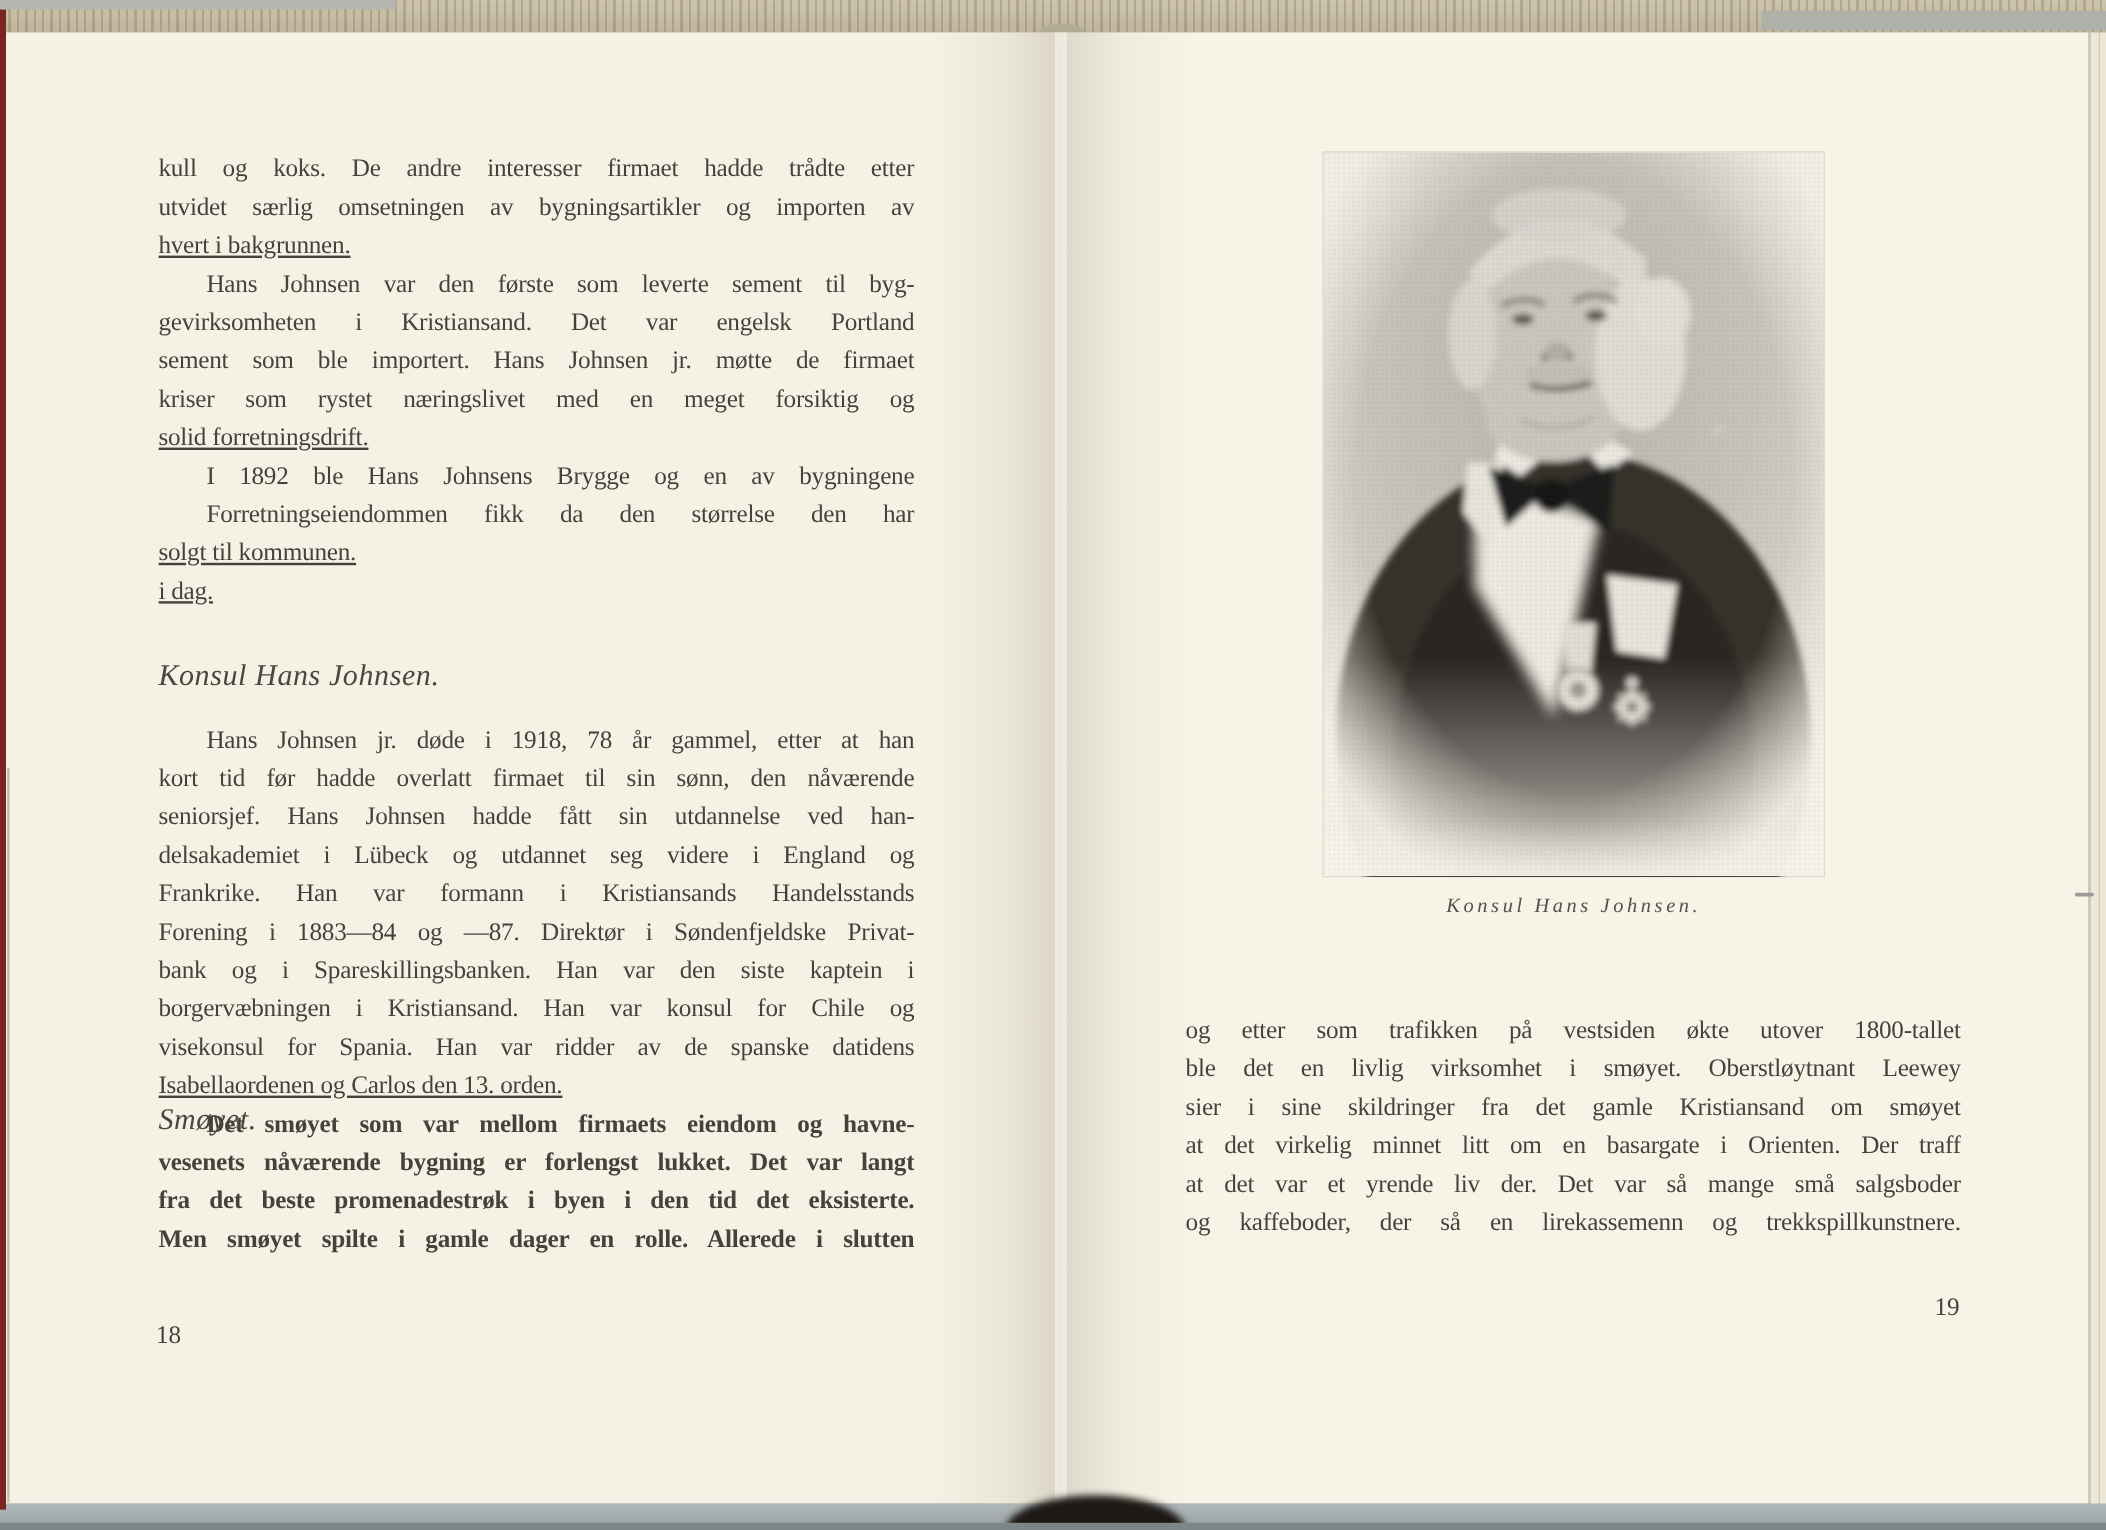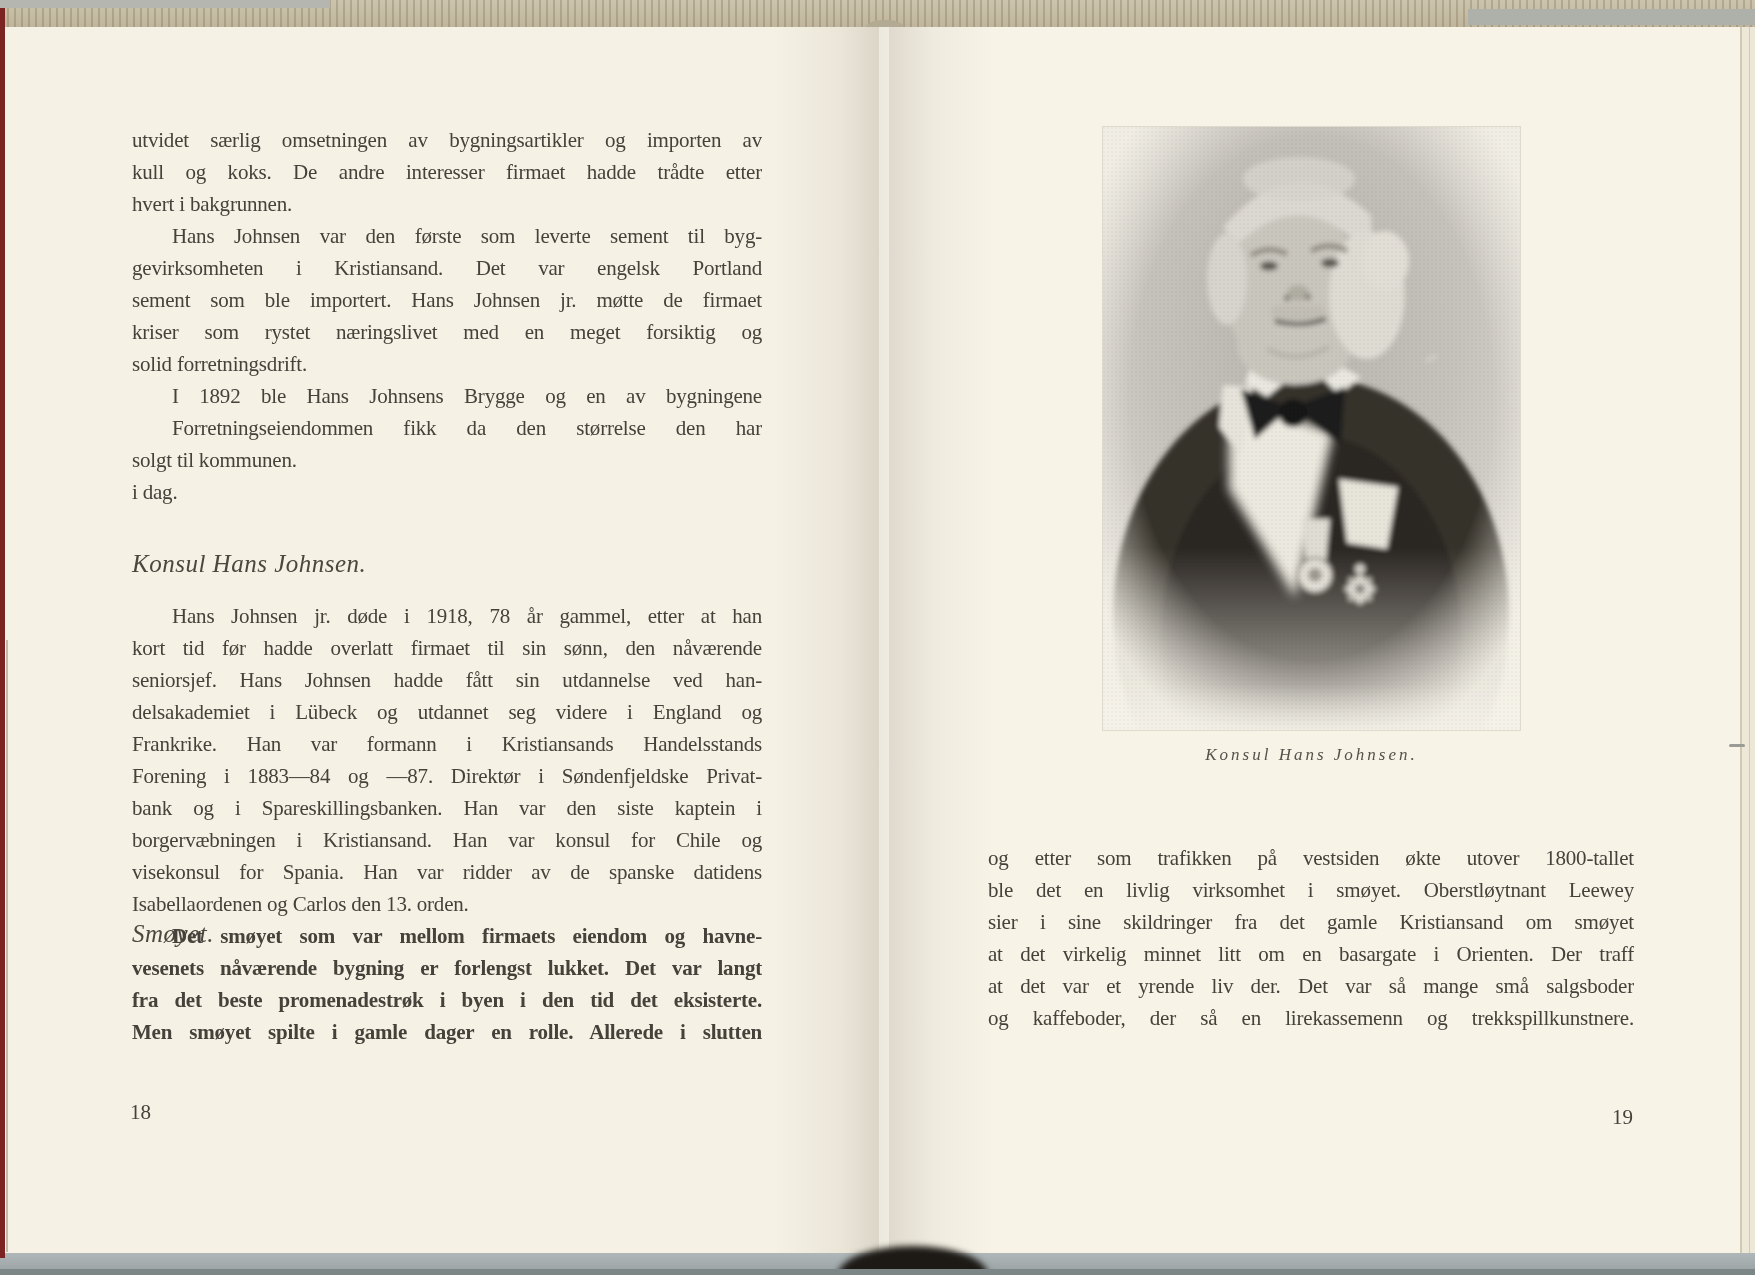--- a/index.html
+++ b/index.html
@@ -34,32 +34,32 @@
   .page-right{left:884px;width:858px;background:#f7f3e7;}
   .gutter-shadow-l{position:absolute;right:0;top:0;width:110px;height:100%;
     background:linear-gradient(to right,rgba(0,0,0,0),rgba(95,82,58,.07) 60%,rgba(70,58,40,.16));}
   .gutter-shadow-r{position:absolute;left:0;top:0;width:110px;height:100%;
     background:linear-gradient(to right,rgba(70,58,40,.15),rgba(95,82,58,.05) 45%,rgba(0,0,0,0));}
   .gutter-lite{position:absolute;left:879px;top:27px;width:10px;height:1226px;background:rgba(252,250,240,.55);}
 
   
   .tblock{position:absolute;color:#45423b;font-size:21px;line-height:32px;letter-spacing:-0.2px;}
   .ln{text-align:justify;text-align-last:justify;height:32px;overflow:hidden;}
-  .endl{text-align-last:left;}
+  .endl{text-align-last:left;text-decoration:underline;}
   .ind{text-indent:40px;}
   .blk1{left:132px;top:124px;width:630px;}
   .blk2{left:132px;top:600px;width:630px;}
   .blk3{left:132px;top:920px;width:630px;font-weight:bold;}
   .rblk{left:104px;top:815px;width:646px;} 
   .heading{position:absolute;left:132px;color:#4a473f;font-style:italic;font-size:25px;letter-spacing:.5px;margin:0;font-weight:normal;}
   .h1pos{top:550px;}
   .h2pos{top:920px;}
   .pagenum{position:absolute;color:#45423b;font-size:21px;}
   .pn-left{left:130px;top:1100px;font-family:Liberation Serif, serif;}
-  .pn-right{left:728px;top:1078px;} 
+  .pn-right{left:728px;top:1050px;} 
 
   
   .photo{position:absolute;left:219px;top:100px;width:417px;height:603px;outline:1px solid rgba(150,143,125,.25);}
   .caption{position:absolute;left:219px;top:718px;width:417px;text-align:center;
     font-style:italic;font-size:17px;letter-spacing:3px;color:#53514a;}
 </style>
 </head>
 <body>
 
 <div id="stage">
@@ -172,22 +172,22 @@
       <div class="ln">ble det en livlig virksomhet i smøyet. Oberstløytnant Leewey</div>
       <div class="ln">sier i sine skildringer fra det gamle Kristiansand om smøyet</div>
       <div class="ln">at det virkelig minnet litt om en basargate i Orienten. Der traff</div>
       <div class="ln">at det var et yrende liv der. Det var så mange små salgsboder</div>
       <div class="ln">og kaffeboder, der så en lirekassemenn og trekkspillkunstnere.</div>
     </div>
     <div class="pagenum pn-right">19</div>
   </div>
 
   <div class="tblock blk1">
+    <div class="ln">kull og koks. De andre interesser firmaet hadde trådte etter</div>
     <div class="ln">utvidet særlig omsetningen av bygningsartikler og importen av</div>
-    <div class="ln">kull og koks. De andre interesser firmaet hadde trådte etter</div>
     <div class="ln endl">hvert i bakgrunnen.</div>
     <div class="ln ind">Hans Johnsen var den første som leverte sement til byg-</div>
     <div class="ln">gevirksomheten i Kristiansand. Det var engelsk Portland</div>
     <div class="ln">sement som ble importert. Hans Johnsen jr. møtte de firmaet</div>
     <div class="ln">kriser som rystet næringslivet med en meget forsiktig og</div>
     <div class="ln endl">solid forretningsdrift.</div>
     <div class="ln ind">I 1892 ble Hans Johnsens Brygge og en av bygningene</div>
     <div class="ln ind">Forretningseiendommen fikk da den størrelse den har</div>
     <div class="ln endl">solgt til kommunen.</div>
     <div class="ln endl">i dag.</div>

